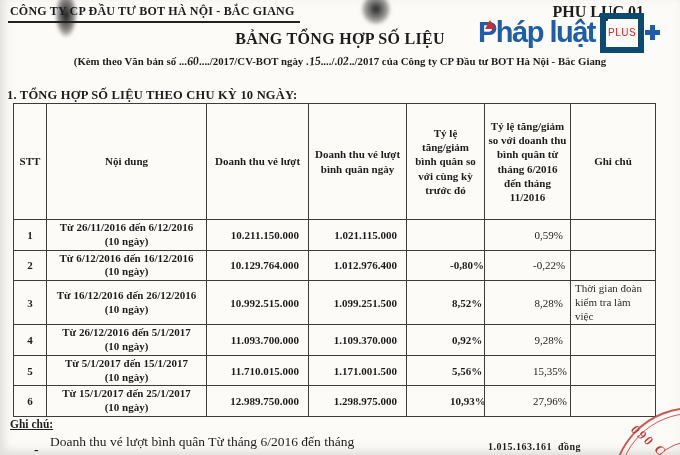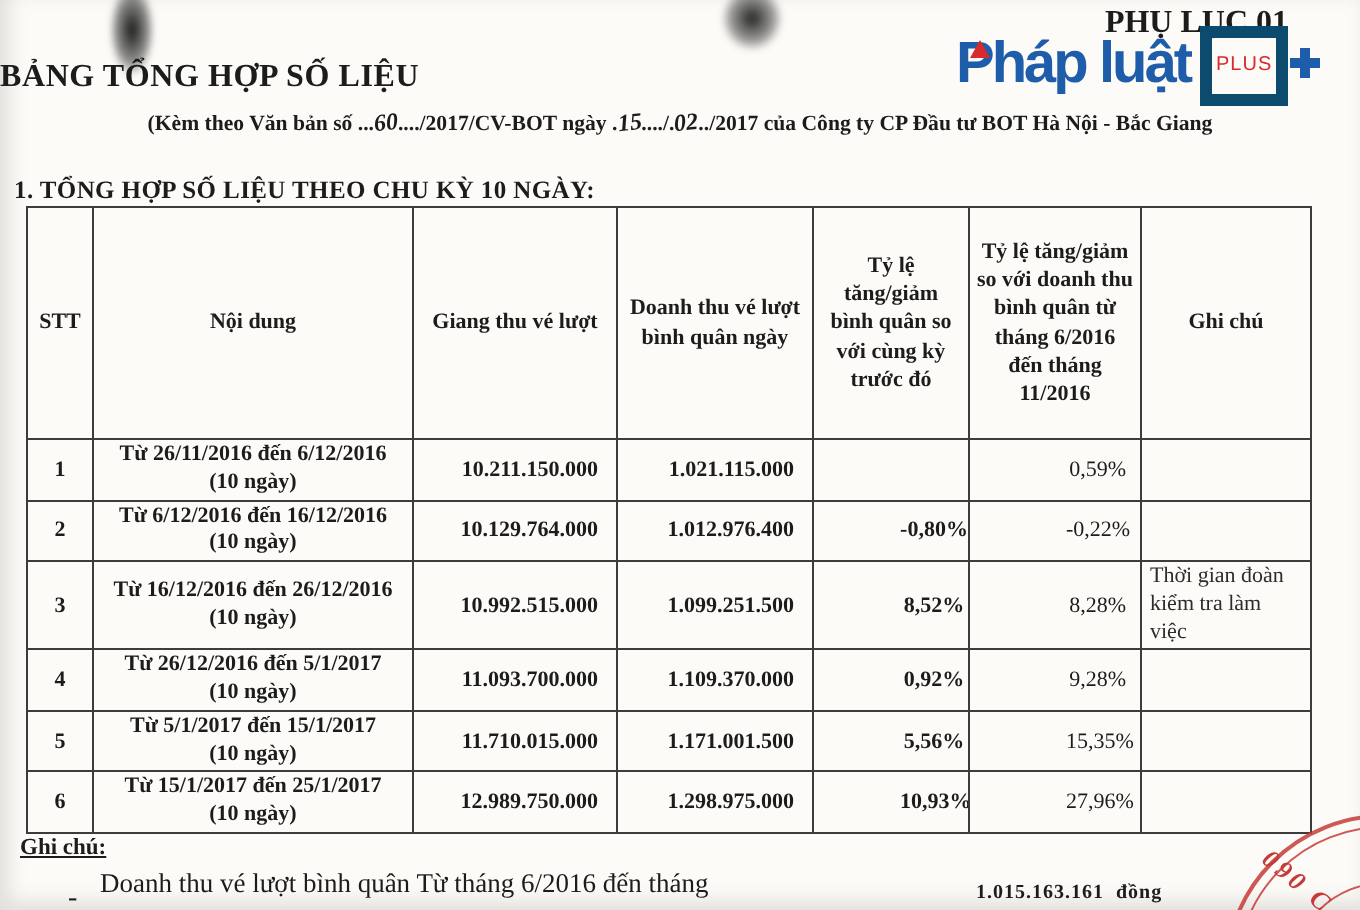--- a/index.html
+++ b/index.html
@@ -11,21 +11,21 @@
     color:#1c1c1c;
     box-shadow: inset 4px -4px 10px rgba(140,140,140,.25);
   }
 
   
   .company {
     position:absolute; left:8px; top:4px; font-size:12px; font-weight:bold;
     letter-spacing:.2px; border-bottom:2px solid #222; padding:0 6px 2px 2px;
   }
   .appendix { position:absolute; right:36px; top:3px; font-size:16px; font-weight:bold; }
-  .doc-title { position:absolute; left:0; top:30px; width:100%; text-align:left; font-size:16px; font-weight:bold; letter-spacing:.3px; }
+  .doc-title { position:absolute; left:0; top:30px; width:100%; text-align:center; font-size:16px; font-weight:bold; letter-spacing:.3px; }
   .subtitle { position:absolute; left:0; top:54px; width:100%; text-align:center; font-size:10.8px; font-weight:bold; }
   .hw { font-style:italic; font-weight:600; display:inline-block; transform:rotate(-6deg); font-size:12px; }
 
   
   .smudge { position:absolute; filter:blur(1.5px); pointer-events:none; }
   .smudge.s1 { left:48px; top:-4px; width:36px; height:54px;
     background:radial-gradient(ellipse 40% 55% at 50% 35%, rgba(15,15,15,.95), rgba(40,40,40,.5) 55%, transparent 78%); }
   .smudge.s2 { left:354px; top:-6px; width:44px; height:38px;
     background:radial-gradient(ellipse 45% 55% at 50% 40%, rgba(15,15,15,.9), rgba(45,45,45,.45) 55%, transparent 78%); }
 
@@ -79,20 +79,21 @@
     color:#c63b38; font-weight:bold; font-style:italic; font-size:13px; letter-spacing:2px; white-space:nowrap; }
 </style>
 </head>
 <body>
 
 <div class="page">
 
   <div class="smudge s1"></div>
   <div class="smudge s2"></div>
 
+  <div class="company">CÔNG TY CP ĐẦU TƯ BOT HÀ NỘI - BẮC GIANG</div>
   <div class="appendix">PHỤ LỤC 01</div>
 
   <div class="logo">
     <div class="brandrow">
       <span class="tri"></span>
       <span class="brand">Pháp luật</span><span class="plusbox">PLUS</span><span class="cross"></span>
     </div>
   </div>
 
   <div class="doc-title">BẢNG TỔNG HỢP SỐ LIỆU</div>
@@ -109,21 +110,21 @@
         <col style="width:102px">
         <col style="width:98px">
       <col style="width:78px">
         <col style="width:86px">
         <col style="width:85px">
     </colgroup>
     <tbody>
         <tr class="hdr">
       <th>STT</th>
       <th>Nội dung</th>
-      <th>Giang thu vé lượt</th>
+      <th>Doanh thu vé lượt</th>
       <th>Doanh thu vé lượt bình quân ngày</th>
       <th>Tỷ lệ tăng/giảm bình quân so với cùng kỳ trước đó</th>
       <th>Tỷ lệ tăng/giảm so với doanh thu bình quân từ tháng 6/2016 đến tháng 11/2016</th>
       <th>Ghi chú</th>
     </tr>
     <tr style="height:30px">
       <td class="c-stt">1</td>
       <td class="c-noi"><span>Từ 26/11/2016 đến 6/12/2016</span><br><span>(10 ngày)</span></td>
       <td class="c-rev">10.211.150.000</td>
       <td class="c-avg">1.021.115.000</td>

